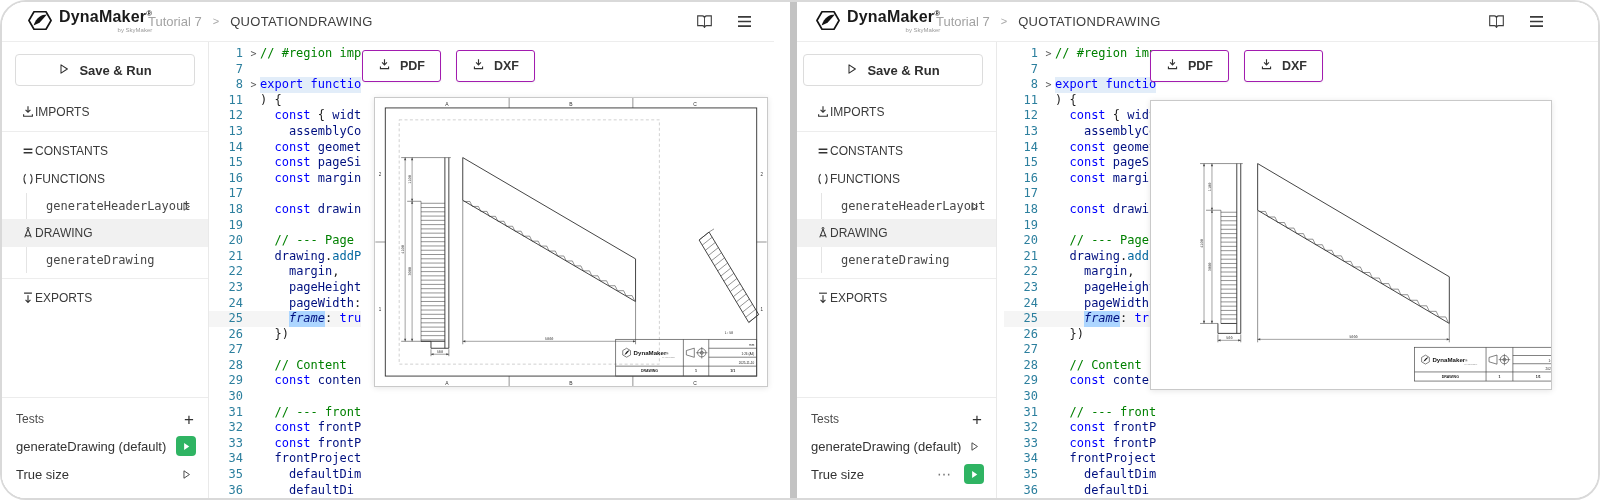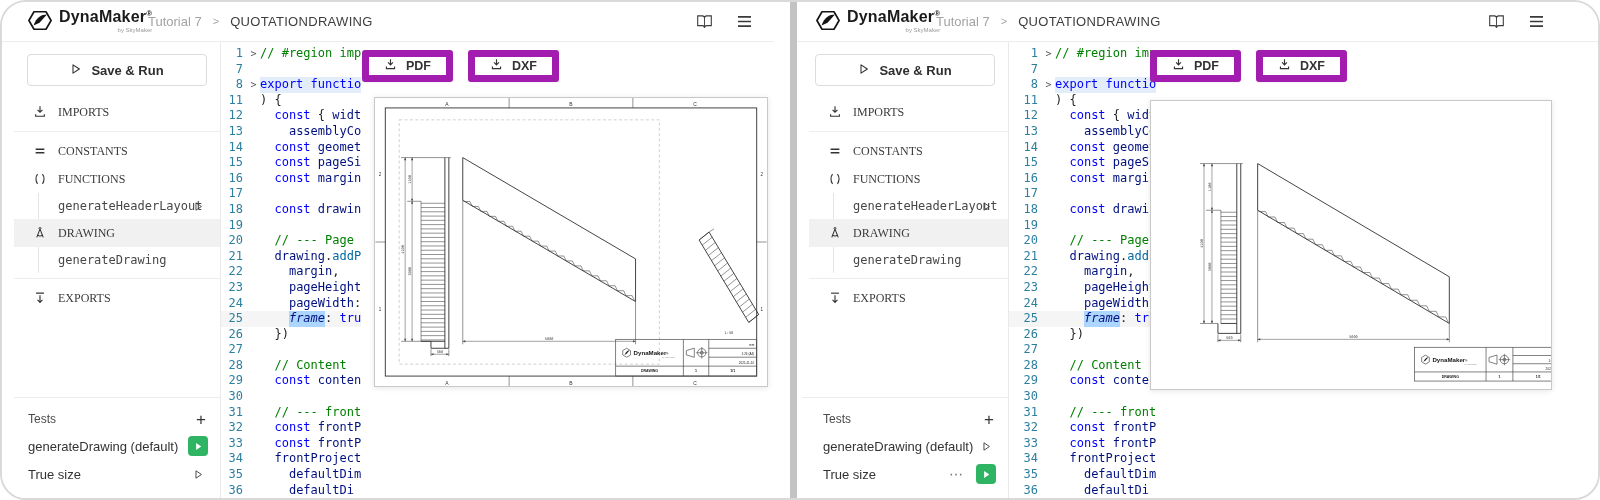--- a/index.html
+++ b/index.html
@@ -17,26 +17,26 @@
   .logo .ltxt .sub{font-size:6px;color:#9b9b9b;text-align:right;margin-top:1px;}
   .crumbs{position:absolute;left:146px;top:0;height:38px;display:flex;align-items:center;gap:11px;font-size:13px;}
   .crumb.dim{color:#a3a3a3;}
   .crumbs .sep{color:#a8a8a8;font-size:11px;}
   .crumb.cur{color:#3d3d3d;letter-spacing:.3px;}
   .tb-icons{position:absolute;top:0;height:38px;display:flex;align-items:center;gap:24px;}
   .a .tb-icons{right:22px;}
   .b .tb-icons{right:58px;}
   .tb-icons .ic{cursor:pointer;display:flex;align-items:center;}
   
-  .sidebar{position:absolute;top:38px;left:12px;bottom:0;width:207px;border-right:1px solid #e9e9e9;background:#fff;z-index:5;}
+  .sidebar{position:absolute;top:38px;left:0;bottom:0;width:207px;border-right:1px solid #e9e9e9;background:#fff;z-index:5;}
   .b .sidebar{padding-left:7px;}
   .runbtn{position:absolute;left:13px;right:13px;top:14px;height:32px;border:1px solid #dcdcdc;border-radius:4px;background:#fff;display:flex;align-items:center;justify-content:center;gap:9px;font-size:13px;font-weight:600;color:#2e2e2e;cursor:pointer;}
   .nav{position:absolute;top:58px;left:0;right:0;}
   .b .nav{left:7px;}
-  .nav-row{height:28px;display:flex;align-items:center;padding-left:18px;gap:11px;font-family:Liberation Serif, serif;font-size:12px;color:#3a3a3a;cursor:pointer;}
+  .nav-row{height:28px;display:flex;align-items:center;padding-left:18px;font-family:Liberation Sans, sans-serif;font-size:12px;color:#3a3a3a;cursor:pointer;}
   .nav-row.active{background:#f1f1f1;}
   .nav-row .nic{width:15px;display:flex;justify-content:center;}
   .nav-child{height:26px;display:flex;align-items:center;padding-left:44px;font-family:"DejaVu Sans Mono",monospace;font-size:12px;color:#474747;position:relative;cursor:pointer;}
   .nav-child::before{content:"";position:absolute;left:24px;top:0;bottom:0;width:1px;background:#e4e4e4;}
   .nav-child .cplay{position:absolute;right:16px;display:flex;}
   .nav-div{height:1px;background:#ededed;margin:5px 0;}
   .tests{position:absolute;left:0;right:0;bottom:0;border-top:1px solid #ececec;padding:8px 0 10px 0;background:#fff;}
   .b .tests{padding-left:7px;}
   .tests-head{height:26px;display:flex;align-items:center;padding:0 14px;font-size:12px;color:#4a4a4a;}
   .tests-head .sp{flex:1;}
@@ -53,21 +53,21 @@
   .cl.cur{background:#f5f5f5;}
   .ln{width:38px;text-align:right;color:#2c7f9e;flex:none;padding-right:4px;}
   .fold{width:13px;color:#5a5a5a;text-align:center;flex:none;font-size:10px;}
   .kw{color:#0000ff;} .cm{color:#008000;} .vr{color:#001080;} .fn{color:#0369a1;} .pl{color:#1e1e1e;}
   .foldbg{background:#e2edf9;padding-right:34px;text-align:center;}
   .sel{background:#add6ff;font-style:italic;}
   .caret{display:inline-block;width:1.5px;height:12px;background:#111;vertical-align:-2px;}
   
   .preview{position:absolute;top:38px;bottom:0;left:347px;right:0;z-index:3;pointer-events:none;}
   .exports-btns{position:absolute;top:10px;left:13px;display:flex;gap:15px;pointer-events:auto;}
-  .btn{height:32px;padding:0 15px;background:#fff;border:7px solid #a21caf;border-radius:3px;display:flex;align-items:center;gap:9px;font-size:12.5px;font-weight:600;color:#333;box-shadow:0 1px 2px rgba(0,0,0,.05);cursor:pointer;}
+  .btn{height:32px;padding:0 15px;background:#fff;border:1px solid #a21caf;border-radius:3px;display:flex;align-items:center;gap:9px;font-size:12.5px;font-weight:600;color:#333;box-shadow:0 1px 2px rgba(0,0,0,.05);cursor:pointer;}
   .canvas{position:absolute;background:#fff;border:1px solid #c9c9c9;box-shadow:0 1px 6px rgba(0,0,0,.10);pointer-events:auto;}
   .a .canvas{left:25px;top:57px;width:394px;height:290px;}
   .b .canvas{left:13px;top:60px;width:402px;height:290px;}
   .canvas svg{display:block;width:100%;height:100%;}
   
   .dln{stroke:#2e2e2e;stroke-width:.9;fill:none;}
   .thin{stroke:#3a3a3a;stroke-width:.55;fill:none;}
   .dim{stroke:#444;stroke-width:.5;}
   .arr{fill:#444;stroke:none;}
   .dimtxt{font:3.6px "DejaVu Sans Mono",monospace;fill:#333;}

